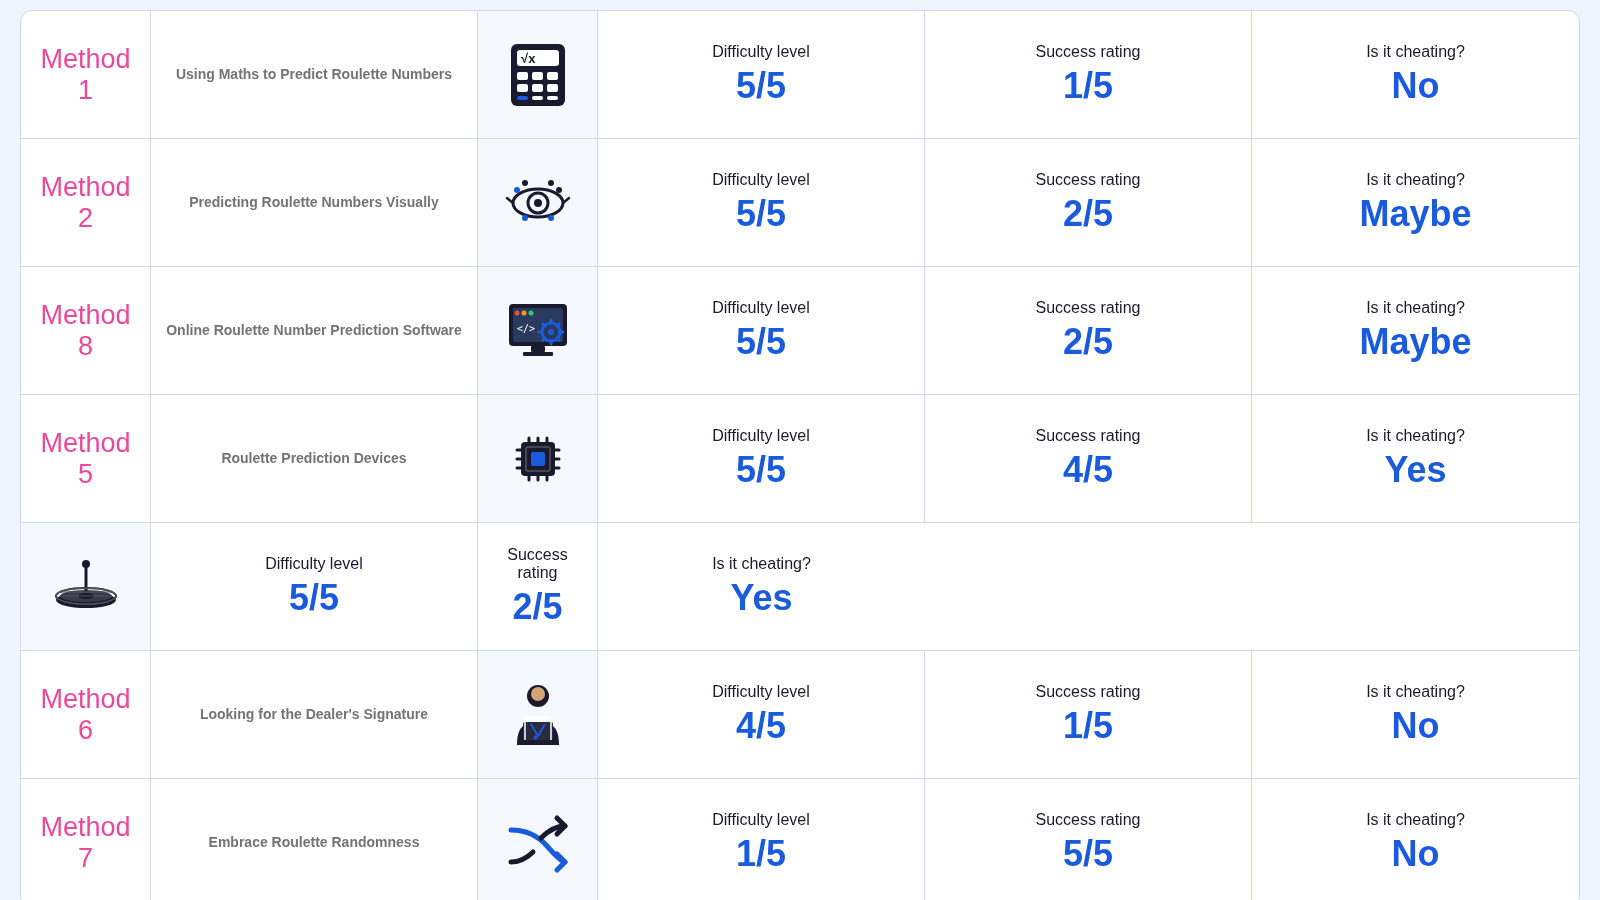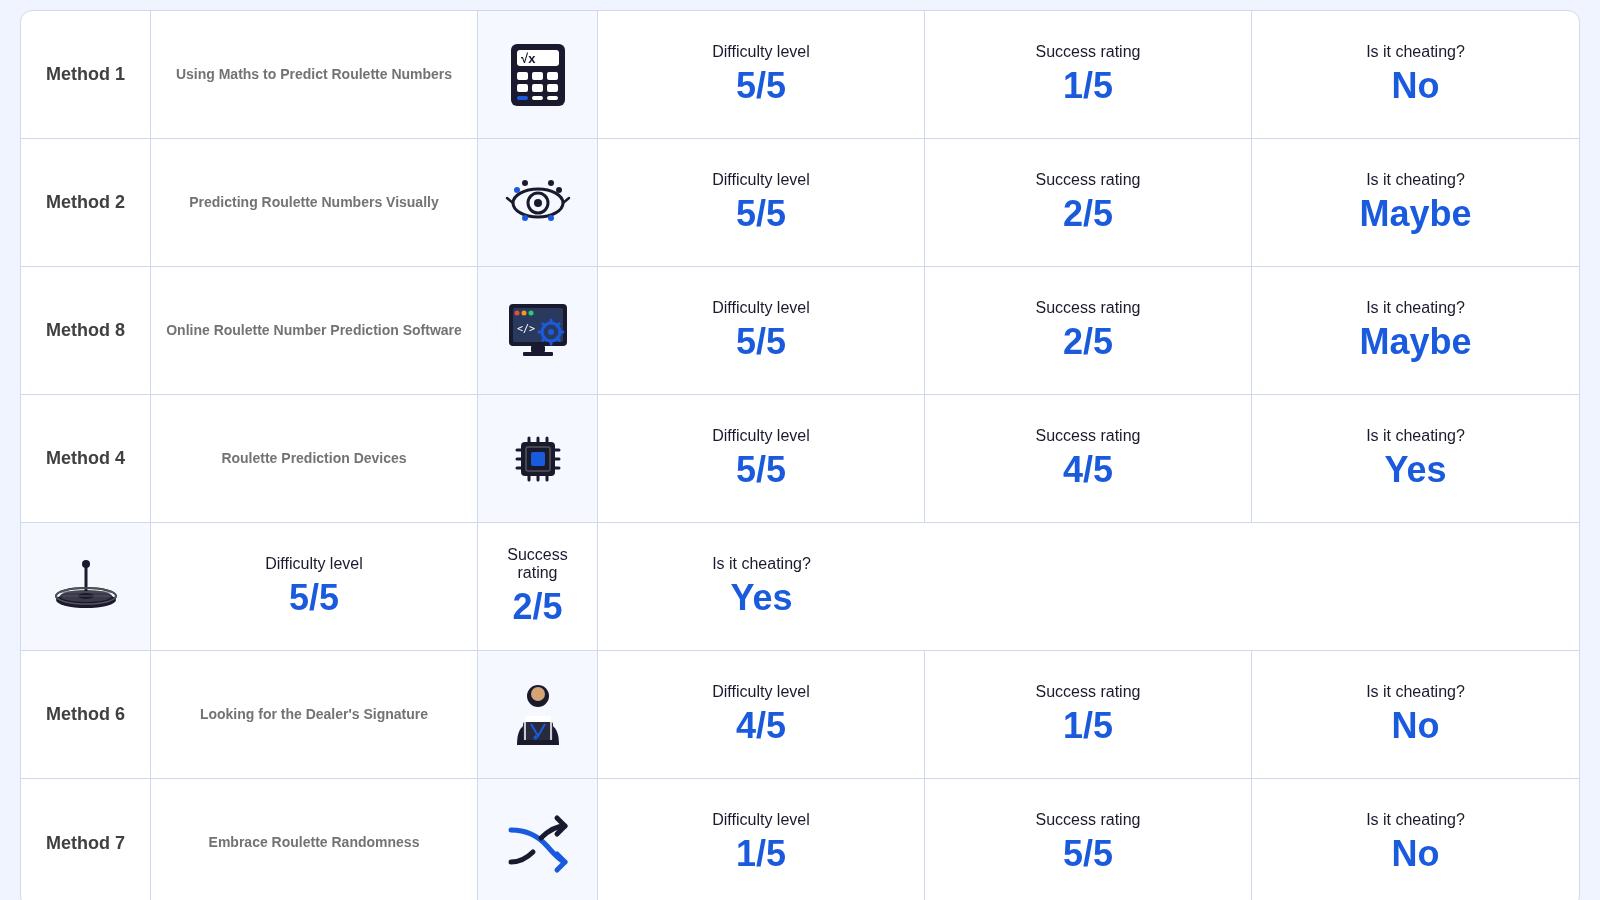--- a/index.html
+++ b/index.html
@@ -34,23 +34,23 @@
       align-items: center;
       justify-content: center;
       padding: 16px 12px;
       border-right: 1px solid #d0d8f0;
       text-align: center;
     }
     .cell:last-child {
       border-right: none;
     }
     .method-label {
-      font-size: 18px;
-      font-weight: 700;
-      color: #404040;
+      font-size: 27px;
+      font-weight: 400;
+      color: #ec4899;
     }
     .method-name {
       font-size: 14px;
       font-weight: 600;
       color: #737373;
       line-height: 1.4;
     }
     .icon-cell {
       background: #f5f8ff;
     }
@@ -203,21 +203,21 @@
       <span class="rating-label">Success rating</span>
       <span class="rating-value">2/5</span>
     </div>
     <div class="cell">
       <span class="cheating-label">Is it cheating?</span>
       <span class="cheating-value">Maybe</span>
     </div>
   </div>
     <div class="row">
     <div class="cell">
-      <span class="method-label">Method 4</span>
+      <span class="method-label">Method 5</span>
     </div>
     <div class="cell">
       <span class="method-name">Roulette Prediction Devices</span>
     </div>
     <div class="cell icon-cell">
       <div class="icon-svg">
           <svg width="70" height="70" viewBox="0 0 70 70" fill="none" xmlns="http://www.w3.org/2000/svg">
         <rect x="18" y="18" width="34" height="34" rx="4" fill="#1a1a2e"></rect>
         <rect x="23" y="23" width="24" height="24" rx="2" fill="none" stroke="#555" stroke-width="1.5"></rect>
         <rect x="28" y="28" width="14" height="14" rx="2" fill="#1a5bde"></rect>

